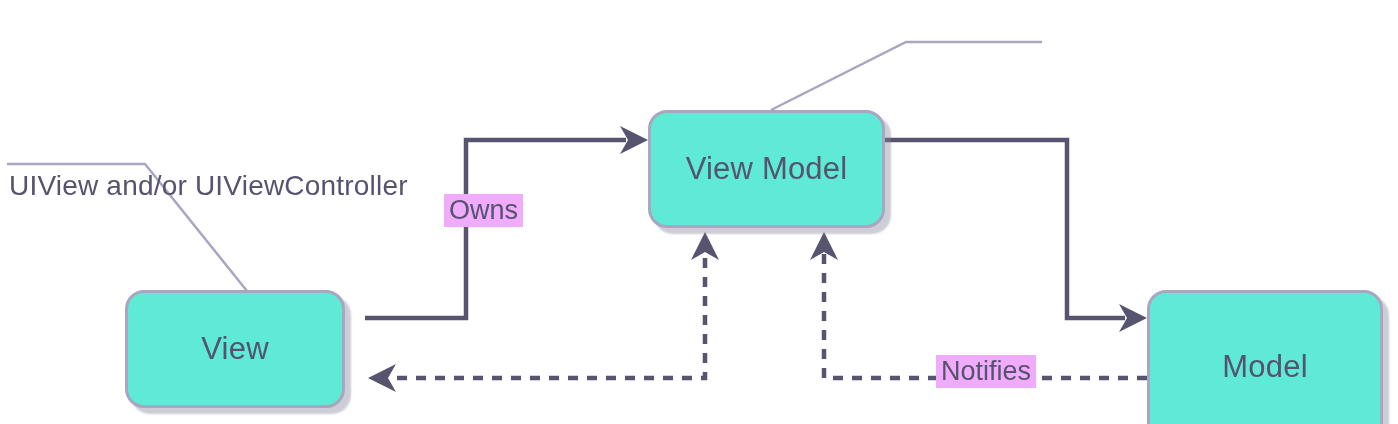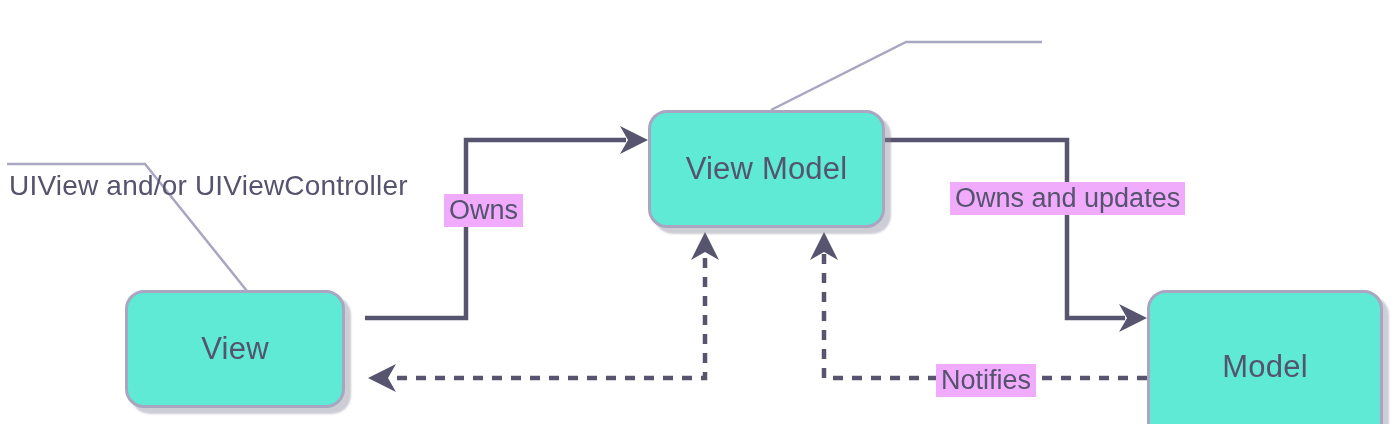--- a/index.html
+++ b/index.html
@@ -55,21 +55,21 @@
   .label-owns          { left: 444px; top: 194px; }
   .label-owns-updates  { left: 950px; top: 182px; }
   .label-binding {
     left: 420px; top: 351px;
     width: 252px;
     white-space: normal;
     text-align: center;
     line-height: 27px;
     padding: 1px 0;
   }
-  .label-notifies      { left: 936px; top: 364px; }
+  .label-notifies      { left: 936px; top: 355px; }
 
   .callout-text {
     position: absolute;
     z-index: 3;
     font-size: 28px;
     color: #55536d;
     white-space: nowrap;
     letter-spacing: 0.2px;
   }
   .callout-uiview { left: 9px;   top: 126px; margin-top: 44px; }
@@ -118,21 +118,20 @@
   <div class="node node-view-model">
     <span class="node-label">View Model</span>
   </div>
 
   <div class="node node-model">
     <span class="node-label">Model</span>
   </div>
 
   <div class="edge-label label-owns">Owns</div>
 
-  <div class="edge-label label-owns-updates">Owns and updates</div>
 
 
   <div class="edge-label label-notifies">Notifies</div>
 
   <div class="callout-text callout-uiview">UIView and/or UIViewController</div>
 
 
 </div>
 
 </body></html>

